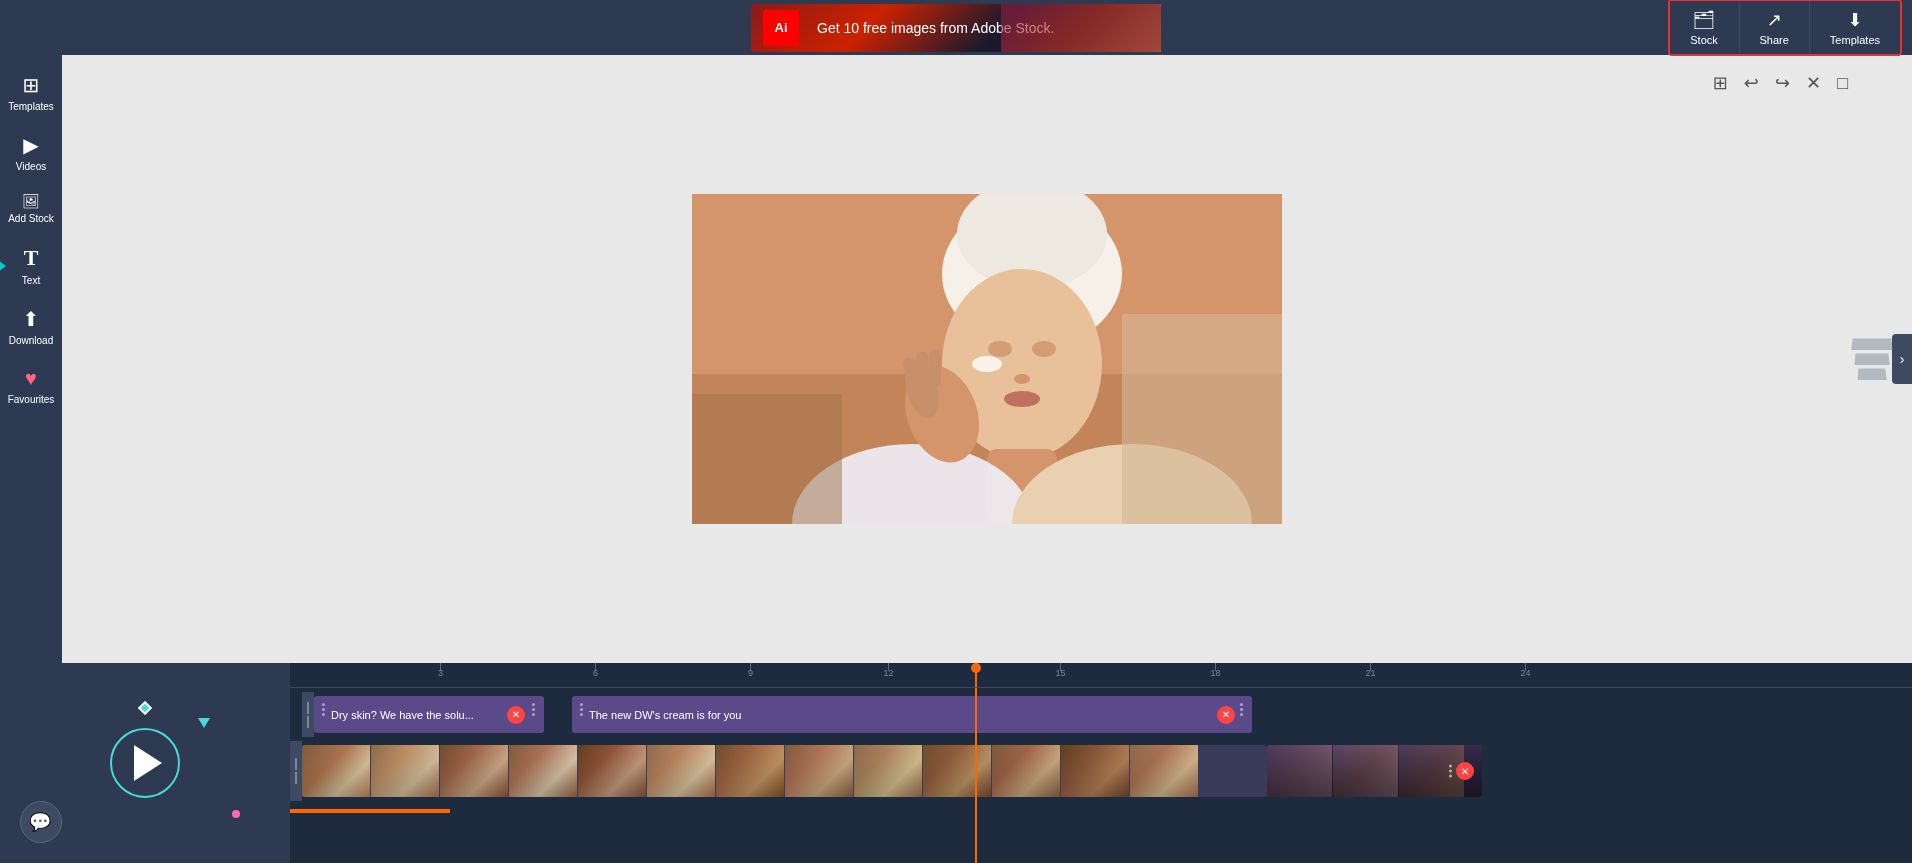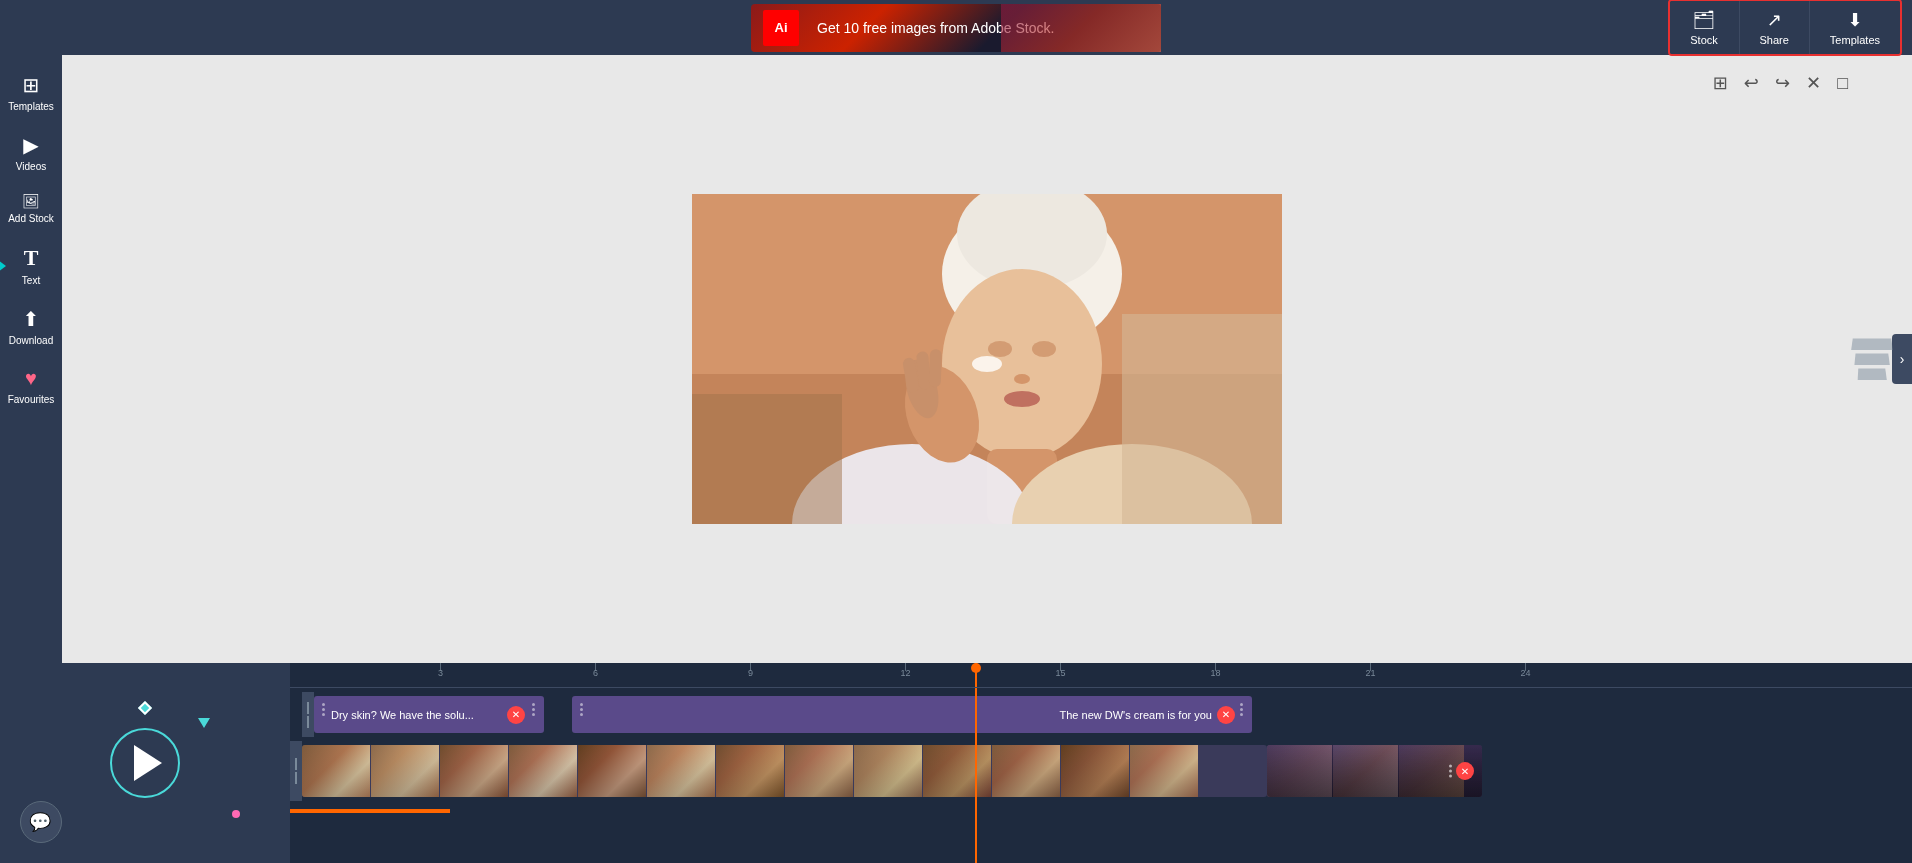--- a/index.html
+++ b/index.html
@@ -734,21 +734,21 @@
           <div class="ruler-mark-line"></div>
         </div>
         <div class="ruler-mark" style="left:305px;">
           <span class="ruler-mark-label">6</span>
           <div class="ruler-mark-line"></div>
         </div>
         <div class="ruler-mark" style="left:460px;">
           <span class="ruler-mark-label">9</span>
           <div class="ruler-mark-line"></div>
         </div>
-        <div class="ruler-mark" style="left:615px;">
+        <div class="ruler-mark" style="left:598px;">
           <span class="ruler-mark-label">12</span>
           <div class="ruler-mark-line"></div>
         </div>
         <div class="ruler-mark" style="left:770px;">
           <span class="ruler-mark-label">15</span>
           <div class="ruler-mark-line"></div>
         </div>
         <div class="ruler-mark" style="left:925px;">
           <span class="ruler-mark-label">18</span>
           <div class="ruler-mark-line"></div>
@@ -794,21 +794,21 @@
             <div class="clip-drag-dot"></div>
           </div>
         </div>
 
         <div class="text-clip-2">
           <div class="clip-drag-handle">
             <div class="clip-drag-dot"></div>
             <div class="clip-drag-dot"></div>
             <div class="clip-drag-dot"></div>
           </div>
-          <span class="clip-text" style="text-align:right;">The new DW's cream is for you</span>
+          <span class="clip-text" style="text-align:left;">The new DW's cream is for you</span>
           <div class="clip-close-btn">✕</div>
           <div class="clip-drag-handle">
             <div class="clip-drag-dot"></div>
             <div class="clip-drag-dot"></div>
             <div class="clip-drag-dot"></div>
           </div>
         </div>
       </div>
 
       <div class="video-track">

